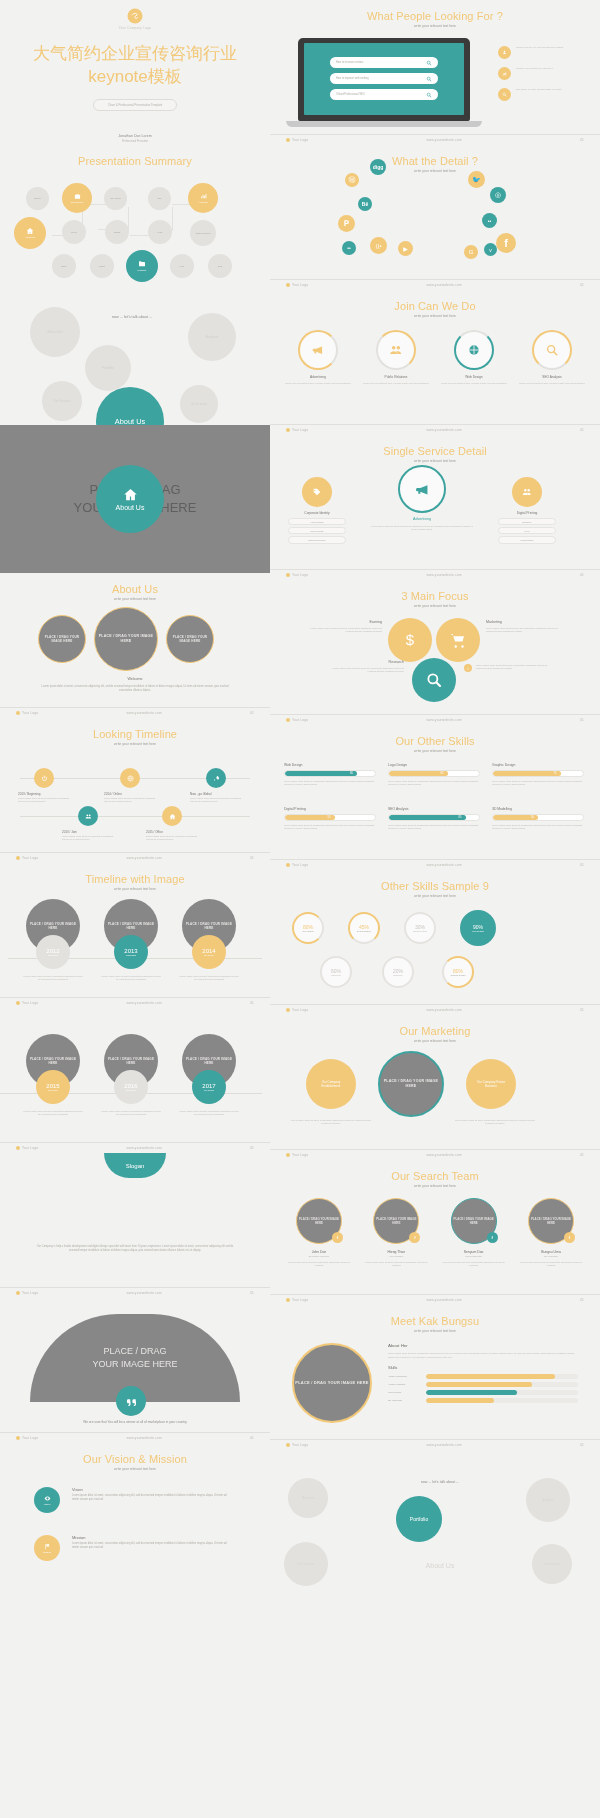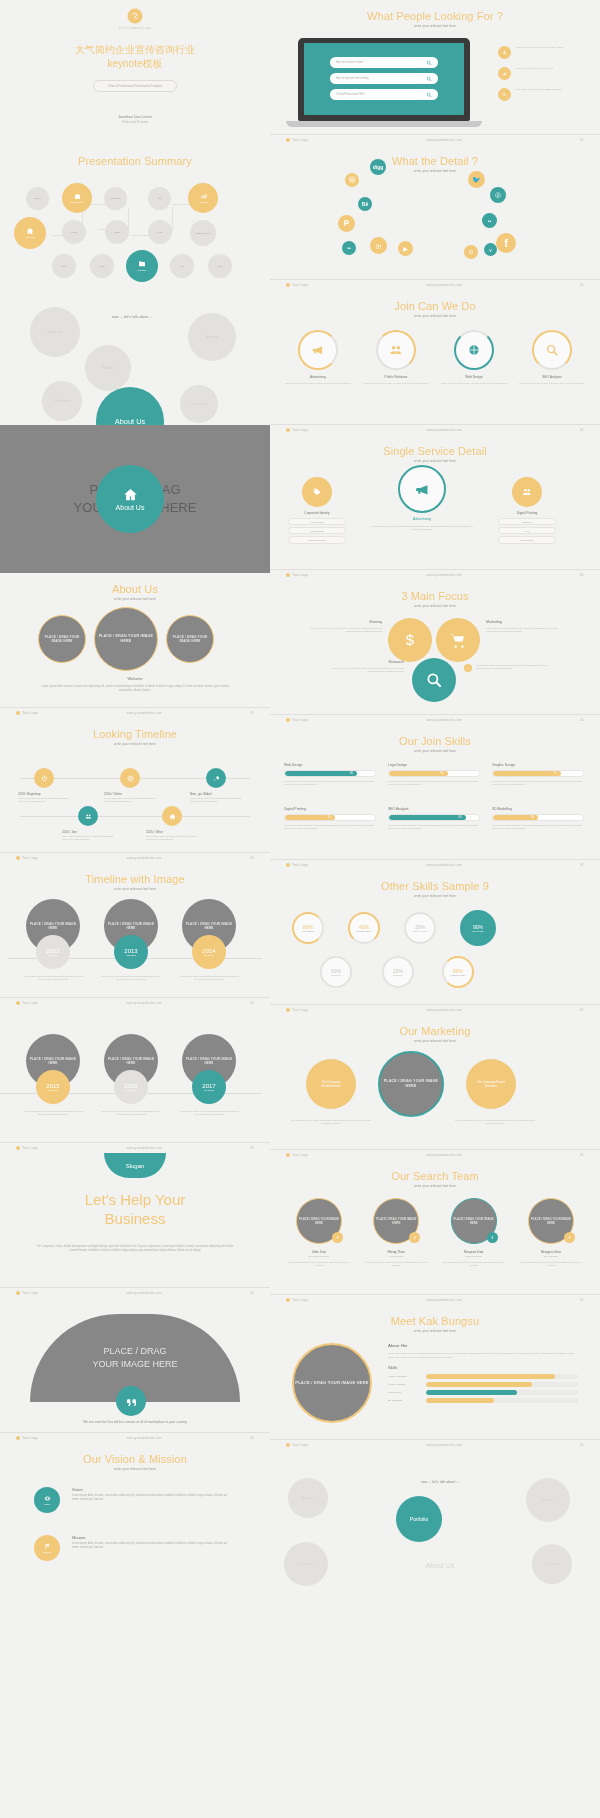--- a/index.html
+++ b/index.html
@@ -46,21 +46,21 @@
   .teal { background:#3da39f; }
   .greyc { background:#e2e1de; }
   .white { color:#fff; }
 
   svg { display:block; }
 
   
   .cover { height:145px; display:flex; flex-direction:column; align-items:center; padding-top:8px;}
   .cover .logo { width:16px;height:16px; }
   .cover .logotxt { font-size:3px; color:#c9c6bf; margin-top:2px; letter-spacing:.3px;}
-  .cover h1 { color:#f2c879; font-weight:400; font-size:10px; line-height:1.35; text-align:center; margin-top:13px;}
+  .cover h1 { color:#f2c879; font-weight:400; font-size:17px; line-height:1.35; text-align:center; margin-top:13px;}
   .cover .badge {
     margin-top:10px; border:.6px solid #dedcd7; border-radius:20px;
     padding:3px 14px; font-size:2.8px; color:#b4b1ab; background:#f5f4f2;
   }
   .cover .auth { margin-top:23px; font-size:3.6px; color:#8f8d88;}
   .cover .role { margin-top:2px; font-size:2.6px; color:#b8b5af;}
 
   
   .lap { height:145px; }
   .laptop { position:absolute; left:28px; top:38px; width:172px;}
@@ -432,23 +432,20 @@
             <span class="dot"></span>
             <span>Your Logo</span>
           </span>
       <span>www.yourwebsite.com</span>
       <span>01</span>
     </div>
   </div>
 
   <div class="slide slideL slg">
     <div class="pill">Slogan</div>
-    <h3>
-      <span>Let's Help Your</span><br><span>Business</span>
-    </h3>
     <div class="tiny" style="position:absolute;left:36px;top:92px;width:198px;text-align:center;line-height:1.7;">Our Company is help a leader development and digital design specialist with more than 10 years experience. Lorem ipsum dolor sit amet, consectetur adipiscing elit sed do eiusmod tempor incididunt ut labore et dolore magna aliqua, quis nostrud exercitation ullamco laboris nisi ut aliquip.</div>
     <div class="foot">
       <span class="lg">
             <span class="dot"></span>
             <span>Your Logo</span>
           </span>
       <span>www.yourwebsite.com</span>
       <span>01</span>
     </div>
   </div>
@@ -721,21 +718,21 @@
       <span class="lg">
             <span class="dot"></span>
             <span>Your Logo</span>
           </span>
       <span>www.yourwebsite.com</span>
       <span>01</span>
     </div>
   </div>
 
   <div class="slide slideR sk">
-    <h2 class="ttl">Our Join Skills</h2>
+    <h2 class="ttl">Our Other Skills</h2>
     <div class="sub">write your relevant text here</div>
     <div class="skrow" style="left:14px;top:38px;">
       <div class="skname">Web Design</div>
       <div class="skbar">
             <div class="skfill teal" style="width:80%;">80</div>
           </div>
       <div class="tiny2" style="margin-top:3px;">Lorem ipsum dolor sit amet, consectetur adipiscing elit sed do eiusmod tempor incididunt ut labore et dolore magna aliqua</div>
     </div>
     <div class="skrow" style="left:118px;top:38px;">
       <div class="skname">Logo Design</div>

